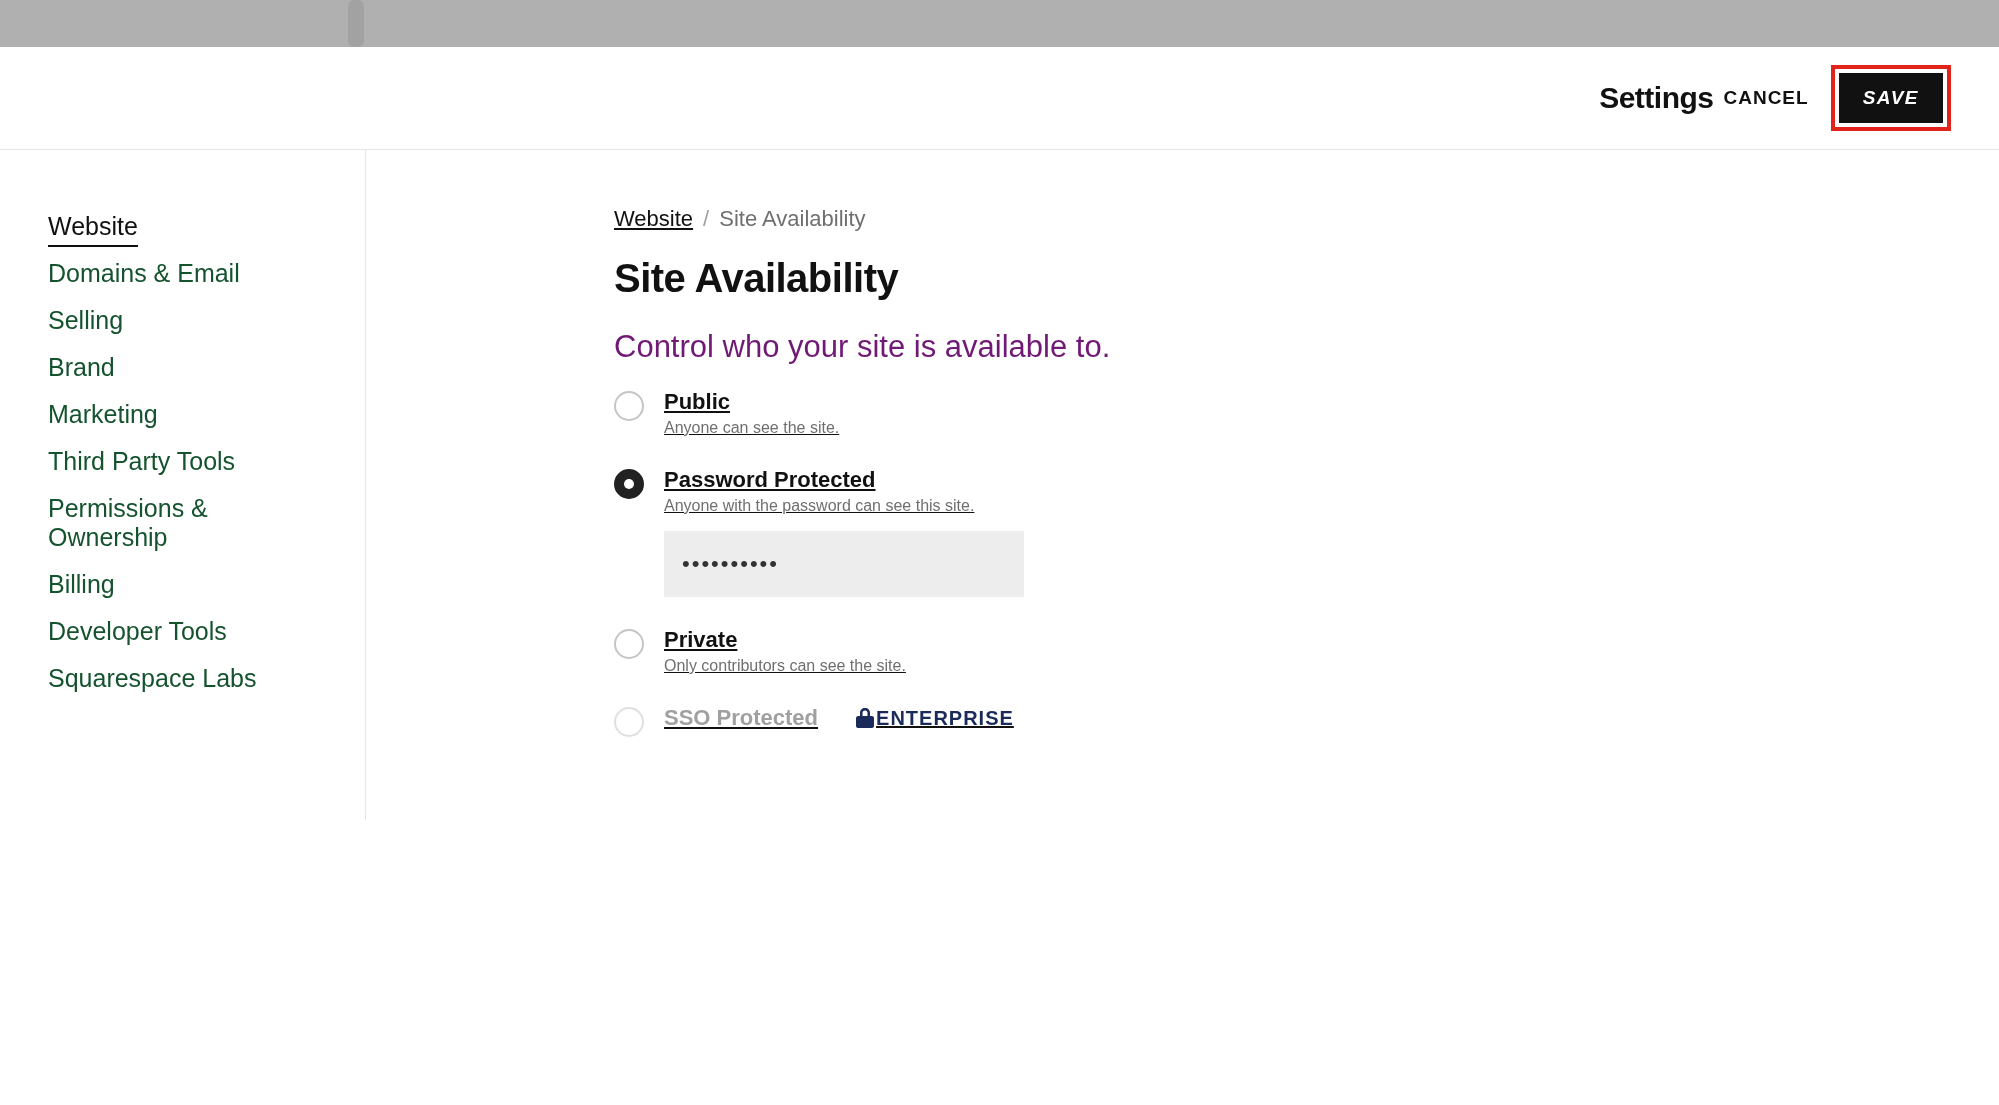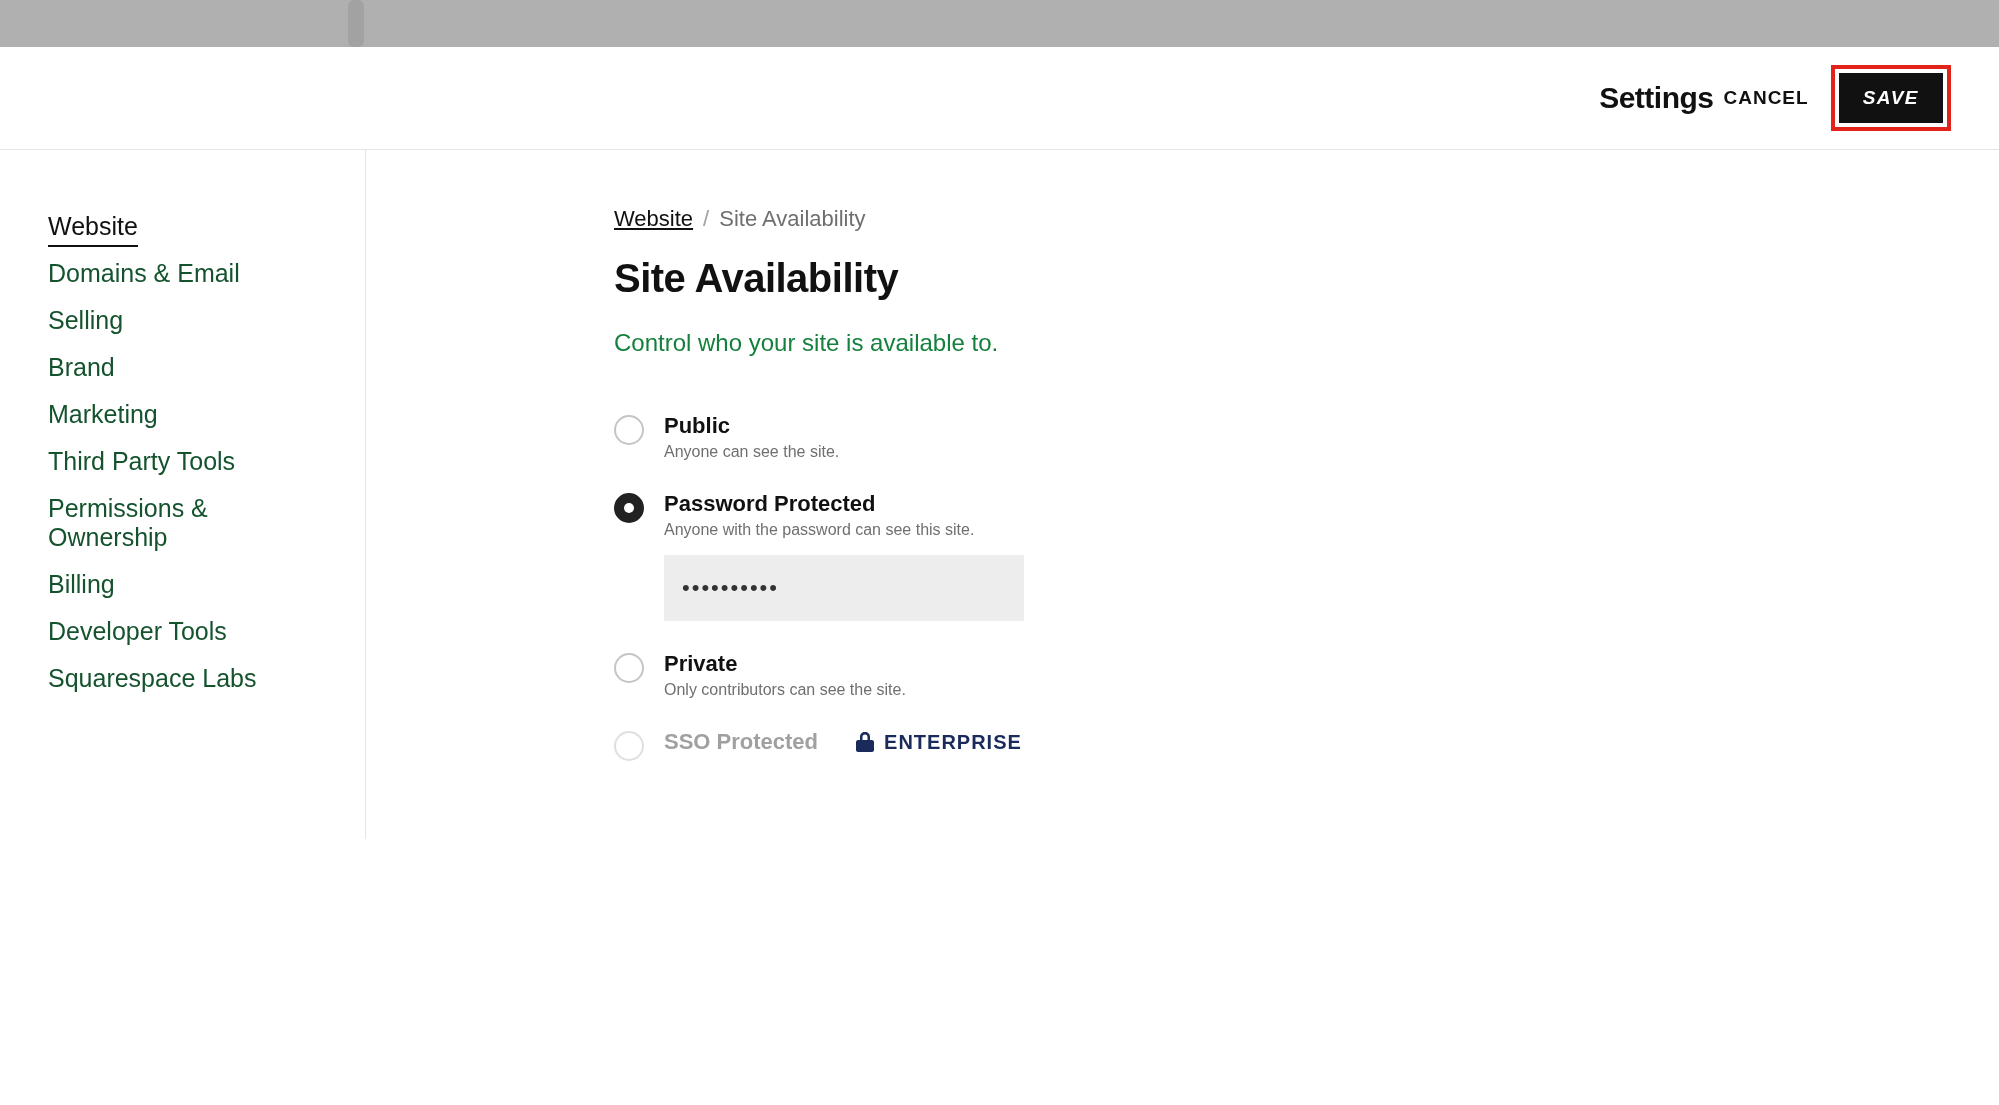--- a/index.html
+++ b/index.html
@@ -125,23 +125,23 @@
     .breadcrumb-current {
       color: #6f6f6f;
     }
     .page-title {
       font-size: 40px;
       font-weight: 700;
       letter-spacing: -0.5px;
       margin-bottom: 28px;
     }
     .page-desc {
-      font-size: 24px;
-      color: #15803d;
-      margin-bottom: 56px;
+      font-size: 31px;
+      color: #701a75;
+      margin-bottom: 24px;
     }
     .option {
       display: flex;
       align-items: flex-start;
       gap: 20px;
       margin-bottom: 30px;
     }
     .radio {
       width: 30px;
       height: 30px;
@@ -167,20 +167,21 @@
       height: 10px;
       background: #fff;
       border-radius: 50%;
     }
     .radio.disabled {
       opacity: 0.55;
       cursor: default;
     }
     .option-body {
       flex: 1;
+      text-decoration: underline;
     }
     .option-title {
       font-size: 22px;
       font-weight: 600;
       color: #111;
       margin-bottom: 4px;
       display: flex;
       align-items: center;
       gap: 18px;
     }
@@ -200,21 +201,21 @@
       background: #ededed;
       border: none;
       padding: 20px 18px;
       font-size: 22px;
       letter-spacing: 2px;
       color: #333;
     }
     .enterprise-badge {
       display: inline-flex;
       align-items: center;
-      gap: 10px;
+      gap: 2px;
       color: #1a2a5a;
       font-weight: 700;
       letter-spacing: 1px;
       font-size: 20px;
       cursor: pointer;
       margin-left: 20px;
     }
     .lock-icon {
       width: 18px;
       height: 20px;

